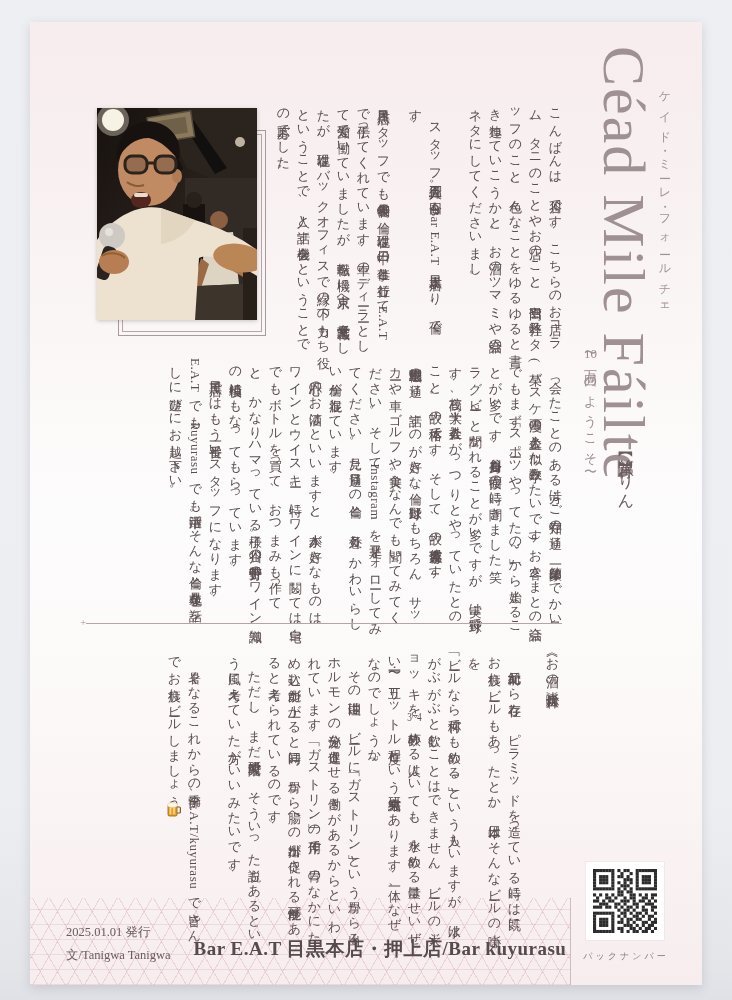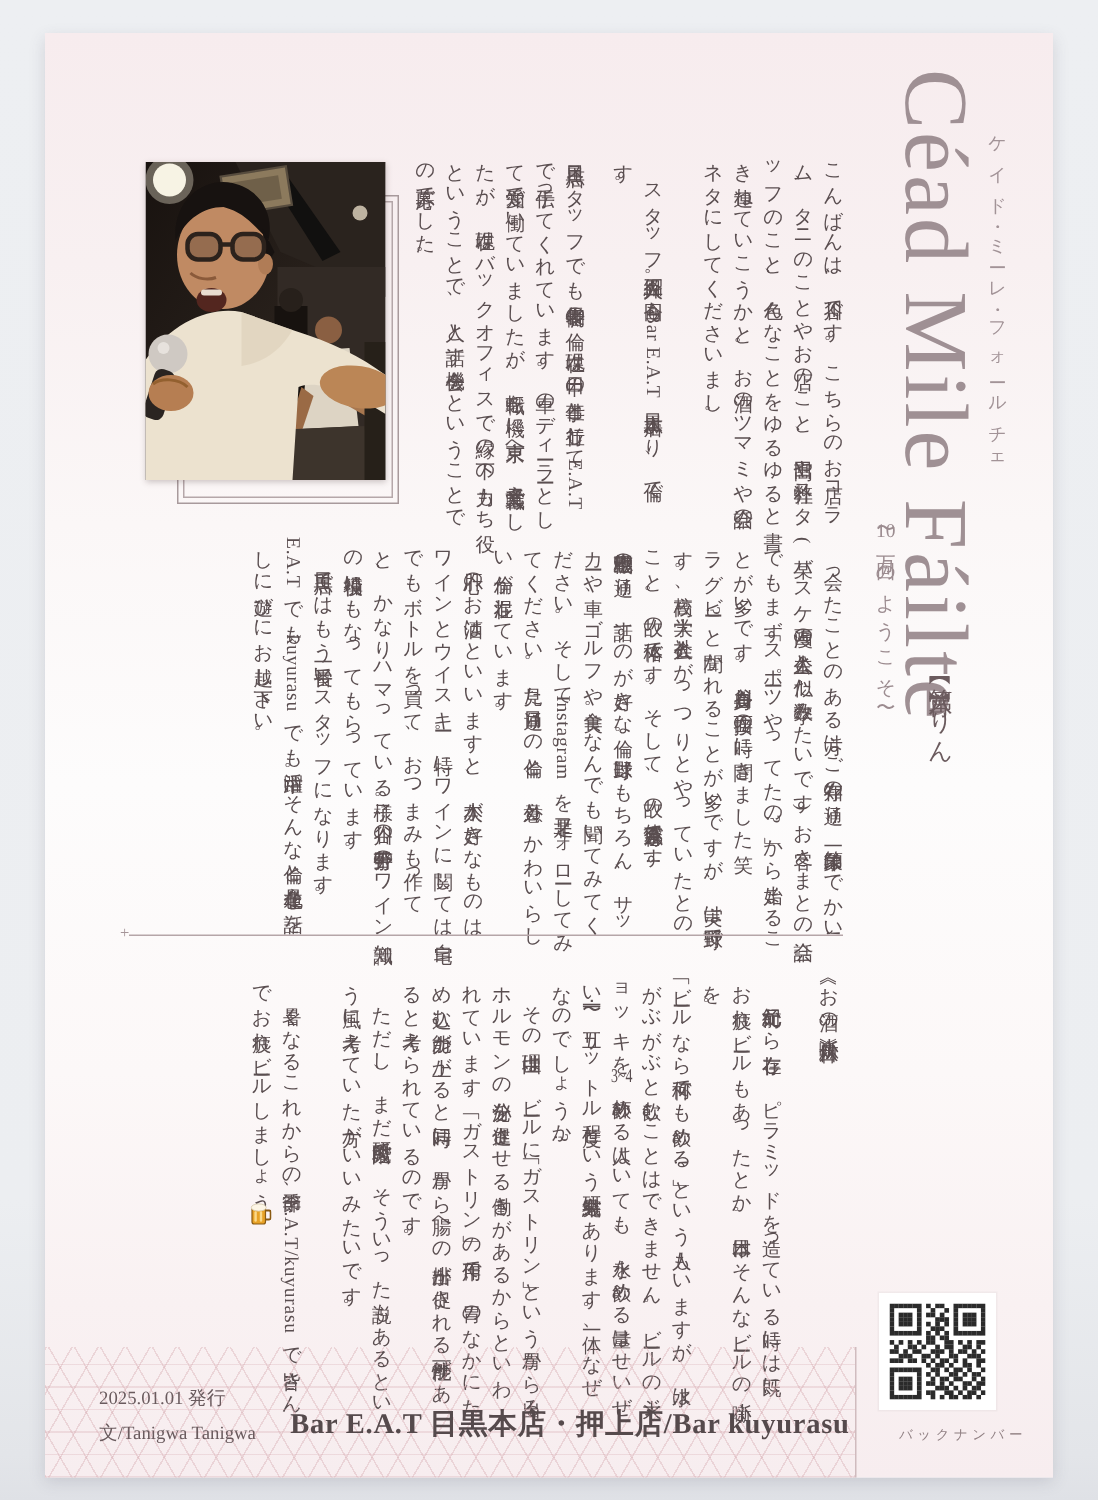--- a/index.html
+++ b/index.html
@@ -72,21 +72,21 @@
   .footer-date{position:absolute;left:36px;top:902px;font-size:12.5px;color:#6a5b5e;}
   .footer-author{position:absolute;left:36px;top:925px;font-size:12.5px;color:#6a5b5e;}
   .footer-shops{
     position:absolute;left:140px;top:898px;width:420px;text-align:center;
     font-size:19px;font-weight:bold;color:#554a4c;letter-spacing:.5px;margin-top:16px;
   }
   .qr-box{position:absolute;left:556px;top:840px;width:78px;height:78px;background:#ffffff;box-shadow:0 0 0 1px rgba(0,0,0,.03);}
   .qr-box svg{position:absolute;left:7px;top:7px;}
   .qr-caption{
     position:absolute;left:548px;top:928px;width:96px;text-align:center;
-    font-size:9px;letter-spacing:3px;color:#918184;margin-left:16px;
+    font-size:9px;letter-spacing:3px;color:#918184;
   }
   .beer-icon{display:inline-block;width:14px;height:15px;vertical-align:middle;}
 </style>
 </head>
 <body>
 
 <div class="card">
 
   <div class="title-latin">Céad Mile Fáilte</div>
   <div class="title-kana">ケイド・ミーレ・フォールチェ</div>

